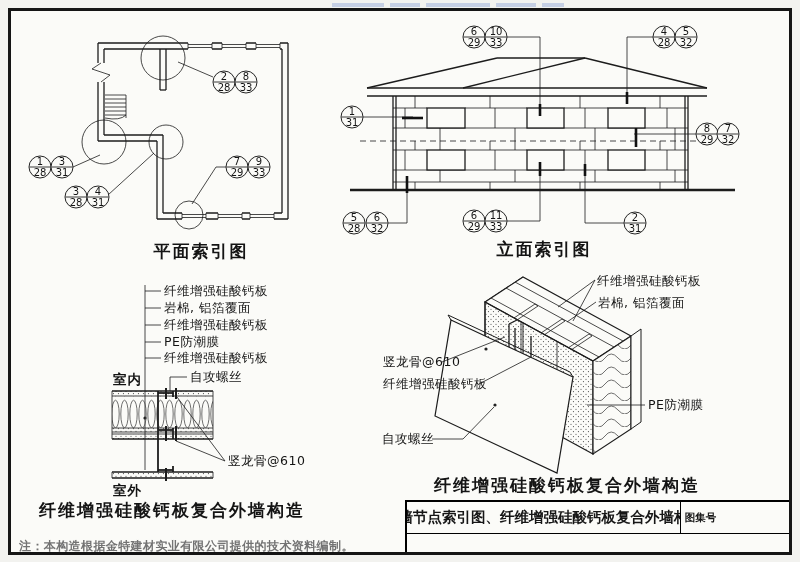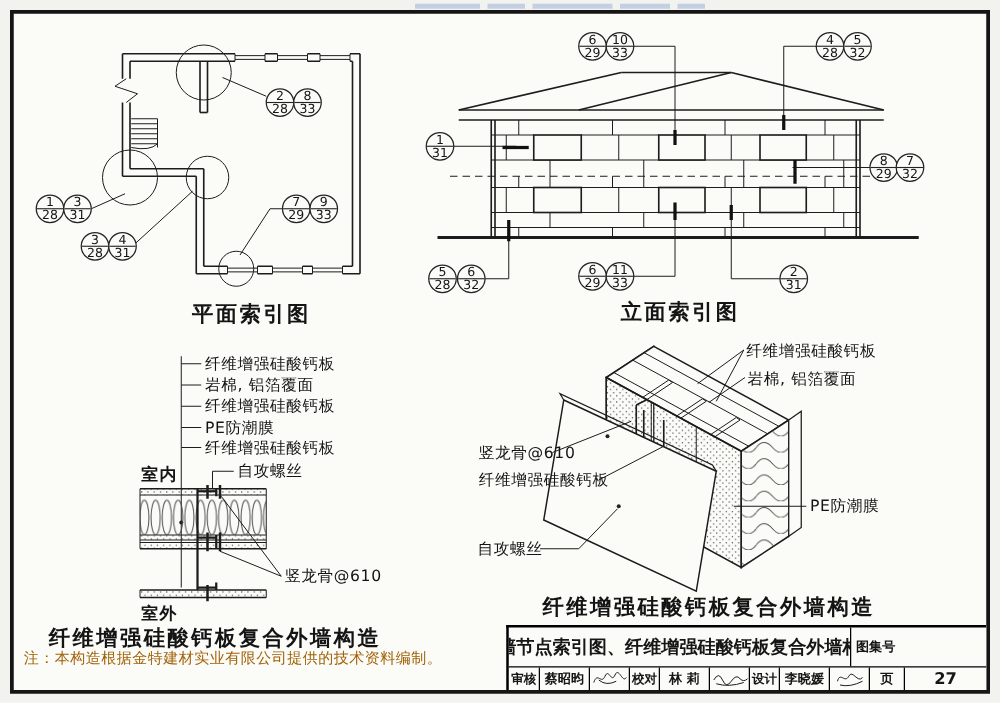--- a/index.html
+++ b/index.html
@@ -15,21 +15,21 @@
   .bub circle{fill:#fbfbf8;stroke:#242424;stroke-width:1;}
   .bub line{stroke:#242424;stroke-width:0.9;}
   .bub text{font-size:10px;text-anchor:middle;font-weight:500;}
   .ln{stroke:#1c1c1c;fill:none;}
   .thin{stroke-width:0.8;}
   .med{stroke-width:1.3;}
   .thick{stroke-width:2.4;}
   .tick{stroke:#111;stroke-width:2.6;}
   .wm{position:absolute;opacity:0.45;filter:blur(0.6px);}
   .wm i{display:inline-block;height:4px;background:#8fa6d8;margin-right:6px;vertical-align:top;}
-  .note{position:absolute;left:19px;top:518px;font-size:12px;font-weight:400;letter-spacing:0.4px;color:#a16207;}
+  .note{position:absolute;left:19px;top:538px;font-size:12px;font-weight:700;letter-spacing:0.4px;color:#737373;}
   .tblock{position:absolute;right:0;bottom:0;width:384px;height:52px;box-sizing:border-box;
           border-top:2px solid #000;border-left:2px solid #000;background:#fbfbf8;display:flex;flex-direction:column;}
   .tb-r1{flex:0 0 31px;display:flex;border-bottom:1.5px solid #000;}
   .tb-r2{flex:1;display:flex;align-items:stretch;}
   .tb-c{display:flex;align-items:center;justify-content:center;box-sizing:border-box;overflow:hidden;}
   .tb-c+.tb-c{border-left:1.2px solid #000;}
   .tb-title{flex:0 0 273px;font-size:14.5px;font-weight:700;letter-spacing:0px;white-space:nowrap;}
   .tb-atlab{flex:0 0 40px;font-size:10.5px;font-weight:600;}
   .tb-atval{flex:1;font-size:13px;font-weight:600;letter-spacing:0.5px;}
   .s-lab{flex:0 0 24px;font-size:10px;font-weight:600;}
@@ -55,45 +55,20 @@
     </pattern>
   </defs>
 </svg>
 
 <div class="frame">
 
   <div class="tblock">
     <div class="tb-r1">
       <div class="tb-c tb-title">外墙节点索引图、纤维增强硅酸钙板复合外墙构造</div>
       <div class="tb-c tb-atlab">图集号</div>
-    </div>
-    <div class="tb-r2">
-      <div class="tb-c s-lab">审核</div>
-      <div class="tb-c s-name">蔡昭昀</div>
-      <div class="tb-c s-sig">
-        <svg width="30" height="16" viewBox="0 0 30 16">
-          <path d="M2,11 C5,2 8,13 11,6 S16,12 19,5 S25,12 28,7 M6,9 q6,5 14,1" class="ln thin"></path>
-        </svg>
-      </div>
-      <div class="tb-c s-lab">校对</div>
-      <div class="tb-c s-name">林  莉</div>
-      <div class="tb-c s-sig">
-        <svg width="30" height="16" viewBox="0 0 30 16">
-          <path d="M2,9 q4,-7 7,0 t7,1 t7,-2 q3,3 6,0 M4,12 q10,3 22,-1" class="ln thin"></path>
-        </svg>
-      </div>
-      <div class="tb-c s-lab">设计</div>
-      <div class="tb-c s-name">李晓媛</div>
-      <div class="tb-c s-sig">
-        <svg width="26" height="16" viewBox="0 0 26 16">
-          <path d="M3,10 c2,-8 6,2 9,-4 s7,6 11,1 M5,13 q8,2 18,-3" class="ln thin"></path>
-        </svg>
-      </div>
-      <div class="tb-c s-page">页</div>
-      <div class="tb-c s-pno">27</div>
     </div>
   </div>
 </div>
 
 <div class="wm" style="left:332px;top:3px;">
   <i style="width:52px"></i><i style="width:30px"></i><i style="width:64px"></i><i style="width:40px"></i><i style="width:22px"></i>
 </div>
 
 <svg style="left:20px;top:25px;" width="290" height="245" viewBox="0 0 290 245">
 

